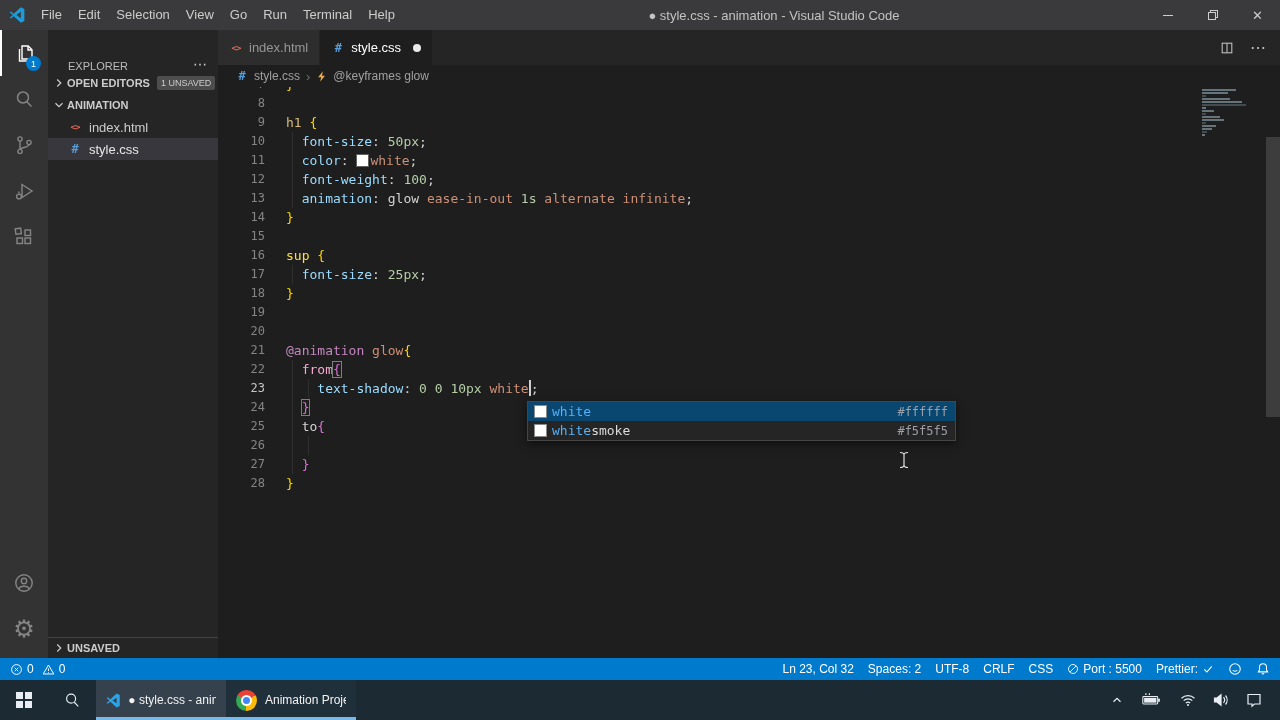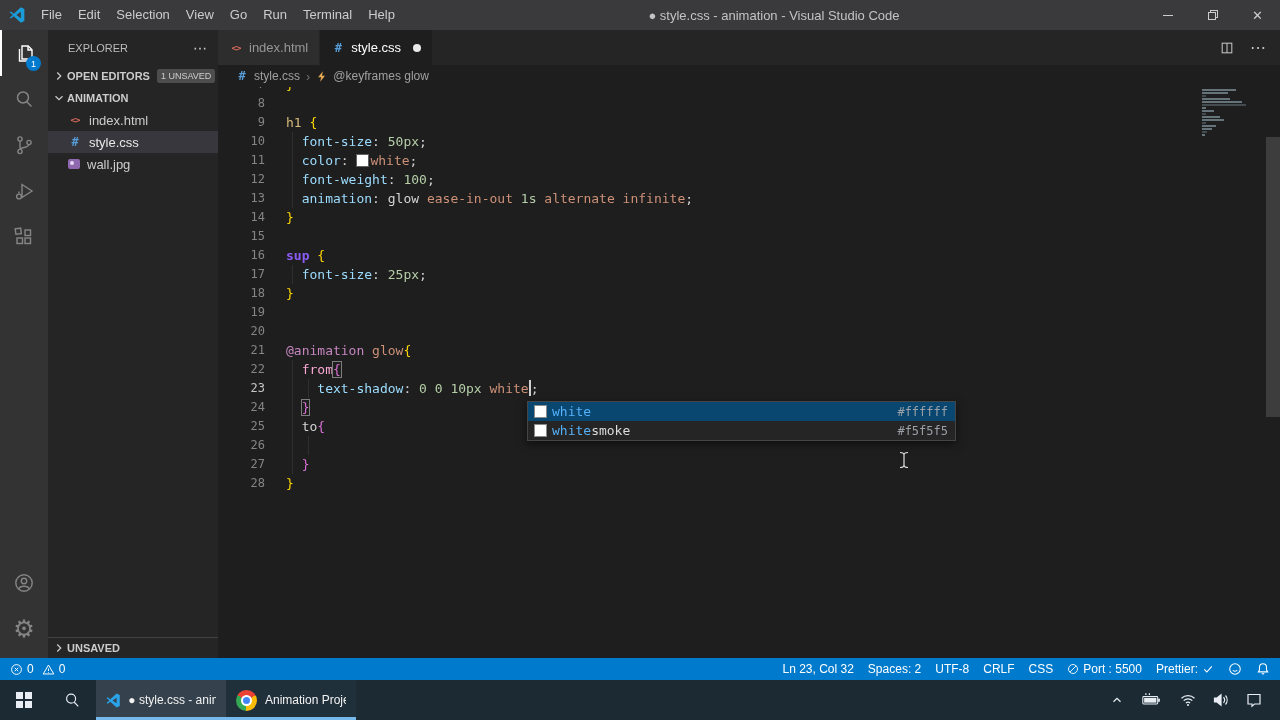--- a/index.html
+++ b/index.html
@@ -24,22 +24,22 @@
   #activitybar { width:48px; background:#333333; display:flex; flex-direction:column; }
   .act-item { position:relative; width:48px; height:46px; display:grid; place-items:center; color:#858585; }
   .act-item.active { color:#ffffff; border-left:2px solid #ffffff; }
   .act-badge { position:absolute; bottom:5px; right:7px; width:15px; height:15px; border-radius:50%;
     background:#007acc; color:#fff; font-size:9px; display:grid; place-items:center; }
   #act-bottom { margin-top:auto; padding-bottom:6px; }
   .gear-glyph { font-size:24px; line-height:1; font-family:"DejaVu Sans", sans-serif; }
 
   
   #sidebar { width:170px; background:#252526; position:relative; color:#cccccc; }
-  #sidebar-header { height:35px; display:flex; align-items:center; padding:0 10px 0 20px;
-    font-size:11px; color:#bbbbbb; }
+  #sidebar-header { height:35px; display:flex; align-items:flex-end; padding:0 10px 0 20px;
+    font-size:11px; color:#bbbbbb;margin-top:7px; }
   .ellipsis-glyph { margin-left:auto; font-size:14px; color:#cccccc; letter-spacing:1px; }
   .section-row { display:flex; align-items:center; height:22px; font-size:11px; font-weight:bold;
     color:#cccccc; padding-left:3px; }
   .badge-unsaved { margin-left:7px; background:#4d4d4d; color:#cccccc; font-size:9px; font-weight:normal;
     padding:2px 4px; border-radius:2px; }
   .chev { width:16px; height:16px; flex-shrink:0; display:grid; place-items:center; }
   .file-row { display:flex; align-items:center; height:22px; padding-left:20px; font-size:13px;
     color:#cccccc; gap:7px; }
   .file-row.selected { background:#37373d; color:#e8e8e8; }
   .file-icon { width:14px; display:grid; place-items:center; flex-shrink:0; font-family:"DejaVu Sans Mono",monospace; }
@@ -244,24 +244,20 @@
       </div>
       <div id="file-list">
           <div class="file-row">
             <span class="file-icon html"></span>
             <span>index.html</span>
           </div>
           <div class="file-row selected">
             <span class="file-icon css"></span>
             <span>style.css</span>
           </div>
-          <div class="file-row">
-            <span class="file-icon image"></span>
-            <span>wall.jpg</span>
-          </div>
         </div>
       <div id="outline-row">
         <span class="chev">
             <svg width="14" height="14" viewBox="0 0 16 16" fill="none" stroke="#cccccc" stroke-width="1.4">
               <path d="M6 4l4 4-4 4"></path>
             </svg>
           </span>
         <span>UNSAVED</span>
       </div>
     </div>
@@ -332,21 +328,21 @@
             <div class="code-line">
               <div class="gutter">14</div>
               <div class="code-text"><span style="color: rgb(255, 215, 0);">}</span></div>
             </div>
             <div class="code-line">
               <div class="gutter">15</div>
               <div class="code-text"></div>
             </div>
             <div class="code-line">
               <div class="gutter">16</div>
-              <div class="code-text"><span style="color: #8b5cf6; font-weight: bold;">sup</span><span style="color: rgb(212, 212, 212);"> </span><span style="color: rgb(255, 215, 0);">{</span></div>
+              <div class="code-text"><span style="color: #fde047;">sup</span><span style="color: rgb(212, 212, 212);"> </span><span style="color: rgb(255, 215, 0);">{</span></div>
             </div>
             <div class="code-line">
               <div class="gutter">17</div>
               <div class="code-text"><span class="indent-guide" style="left: 27px;"></span><span style="color: rgb(212, 212, 212);">  </span><span style="color: rgb(156, 220, 254);">font-size</span><span style="color: rgb(212, 212, 212);">:</span><span style="color: rgb(212, 212, 212);"> </span><span style="color: rgb(181, 206, 168);">25px</span><span style="color: rgb(212, 212, 212);">;</span></div>
             </div>
             <div class="code-line">
               <div class="gutter">18</div>
               <div class="code-text"><span style="color: rgb(255, 215, 0);">}</span></div>
             </div>
             <div class="code-line">

